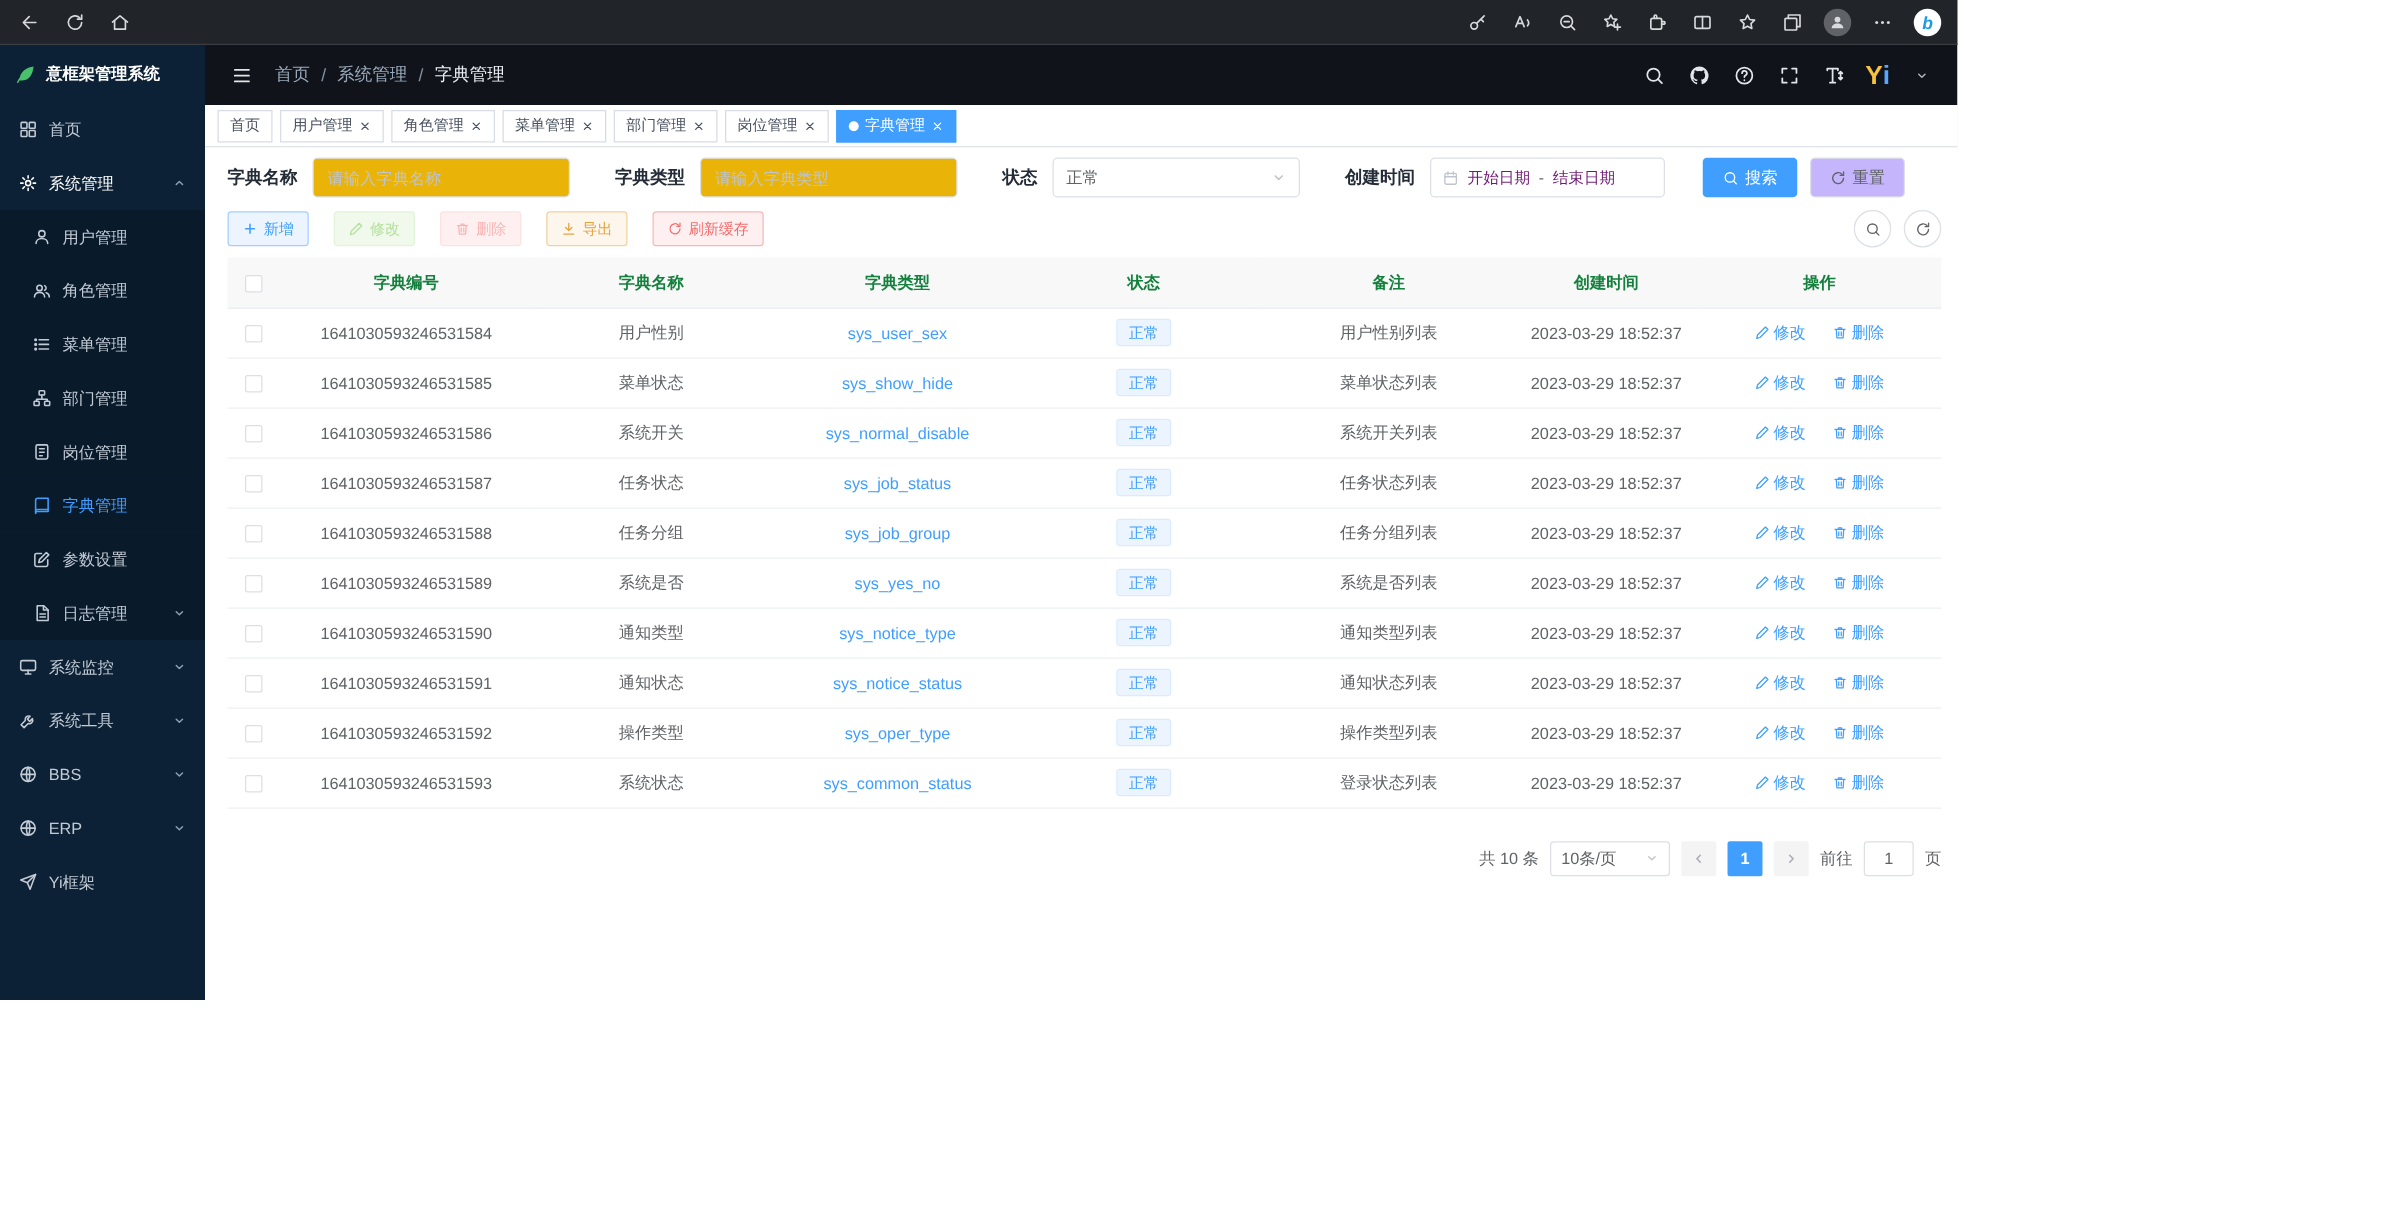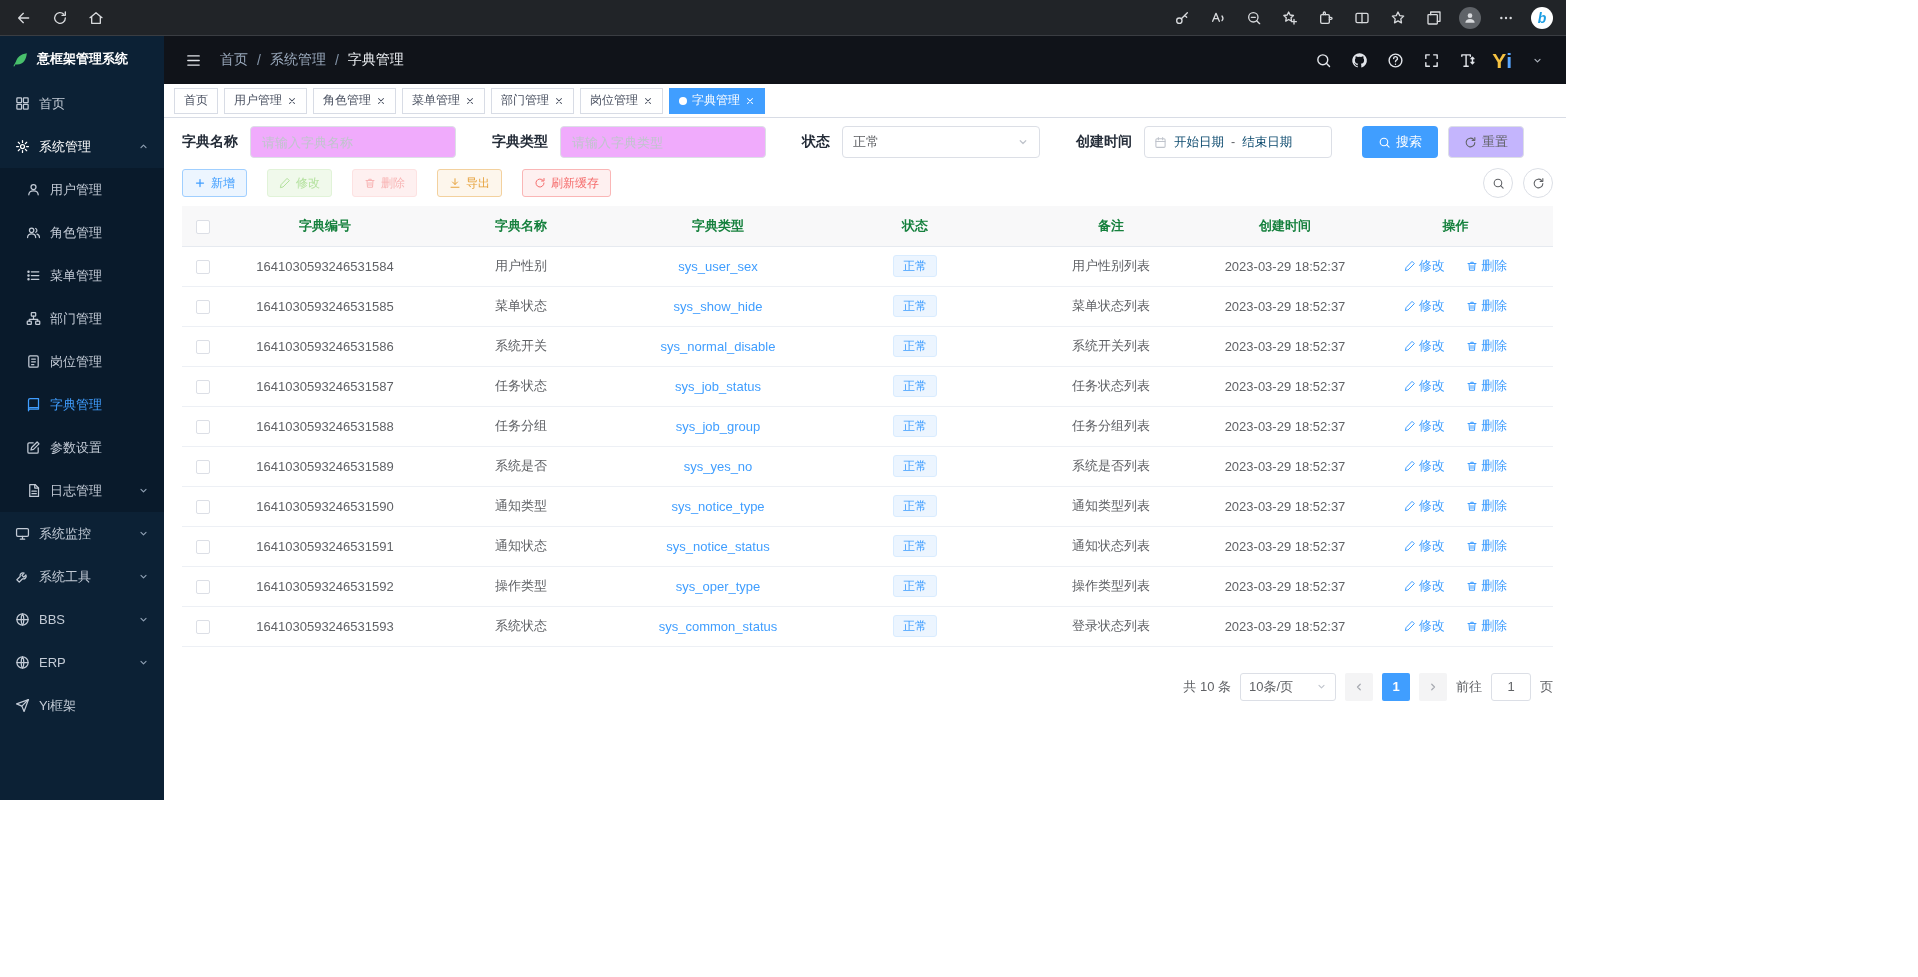--- a/index.html
+++ b/index.html
@@ -92,36 +92,36 @@
   .tab.active { background:#409eff; border-color:#409eff; color:#fff; }
 
   
   .content { flex:1 1 auto; background:#fff; padding:8px 13px 0 18px; overflow:hidden; }
 
   .search-row { display:flex; align-items:center; margin:0 0 10px 0; }
   .f-group { display:flex; align-items:center; margin-right:36px; flex:none; }
   .f-label { font-size:14px; font-weight:700; color:#242c38; margin-right:12px; white-space:nowrap; }
   .f-input {
     width:206px; height:32px; border:1px solid #dcdfe6; border-radius:4px;
-    padding:0 11px; font-size:13px; color:#606266; outline:none; background:#f0abfc;
+    padding:0 11px; font-size:13px; color:#606266; outline:none; background:#eab308;
     font-family:inherit;
   }
   .f-input::placeholder { color:#bfc4cc; }
   .f-select {
     width:198px; height:32px; border:1px solid #dcdfe6; border-radius:4px; background:#fff;
     display:flex; align-items:center; justify-content:space-between; padding:0 10px; cursor:pointer;
   }
   .f-select .sel-text { font-size:13px; color:#606266; }
   .f-select .ic { width:12px; height:12px; color:#c0c4cc; }
   .date-box {
     width:188px; height:32px; border:1px solid #dcdfe6; border-radius:4px; background:#fff;
     display:flex; align-items:center; gap:7px; padding:0 9px; cursor:pointer;
   }
   .date-box .ic { width:13px; height:13px; color:#c0c4cc; flex:none; }
-  .date-ph { font-size:12.5px; color:#0c4a6e; white-space:nowrap; }
+  .date-ph { font-size:12.5px; color:#701a75; white-space:nowrap; }
   .date-sep { font-size:12.5px; color:#606266; }
   .btn {
     height:32px; border-radius:4px; font-size:13px; display:inline-flex; align-items:center; gap:5px;
     padding:0 15px; cursor:pointer; border:1px solid transparent; font-family:inherit; flex:none;
   }
   .btn .ic { width:13px; height:13px; }
   .btn-primary { background:#409eff; color:#fff; margin-left:2px; }
   .btn-plain { background:#c4b5fd; border-color:#dcdfe6; color:#606266; margin-left:10px; }
 
   .toolbar-row { display:flex; align-items:center; margin-bottom:8px; }

